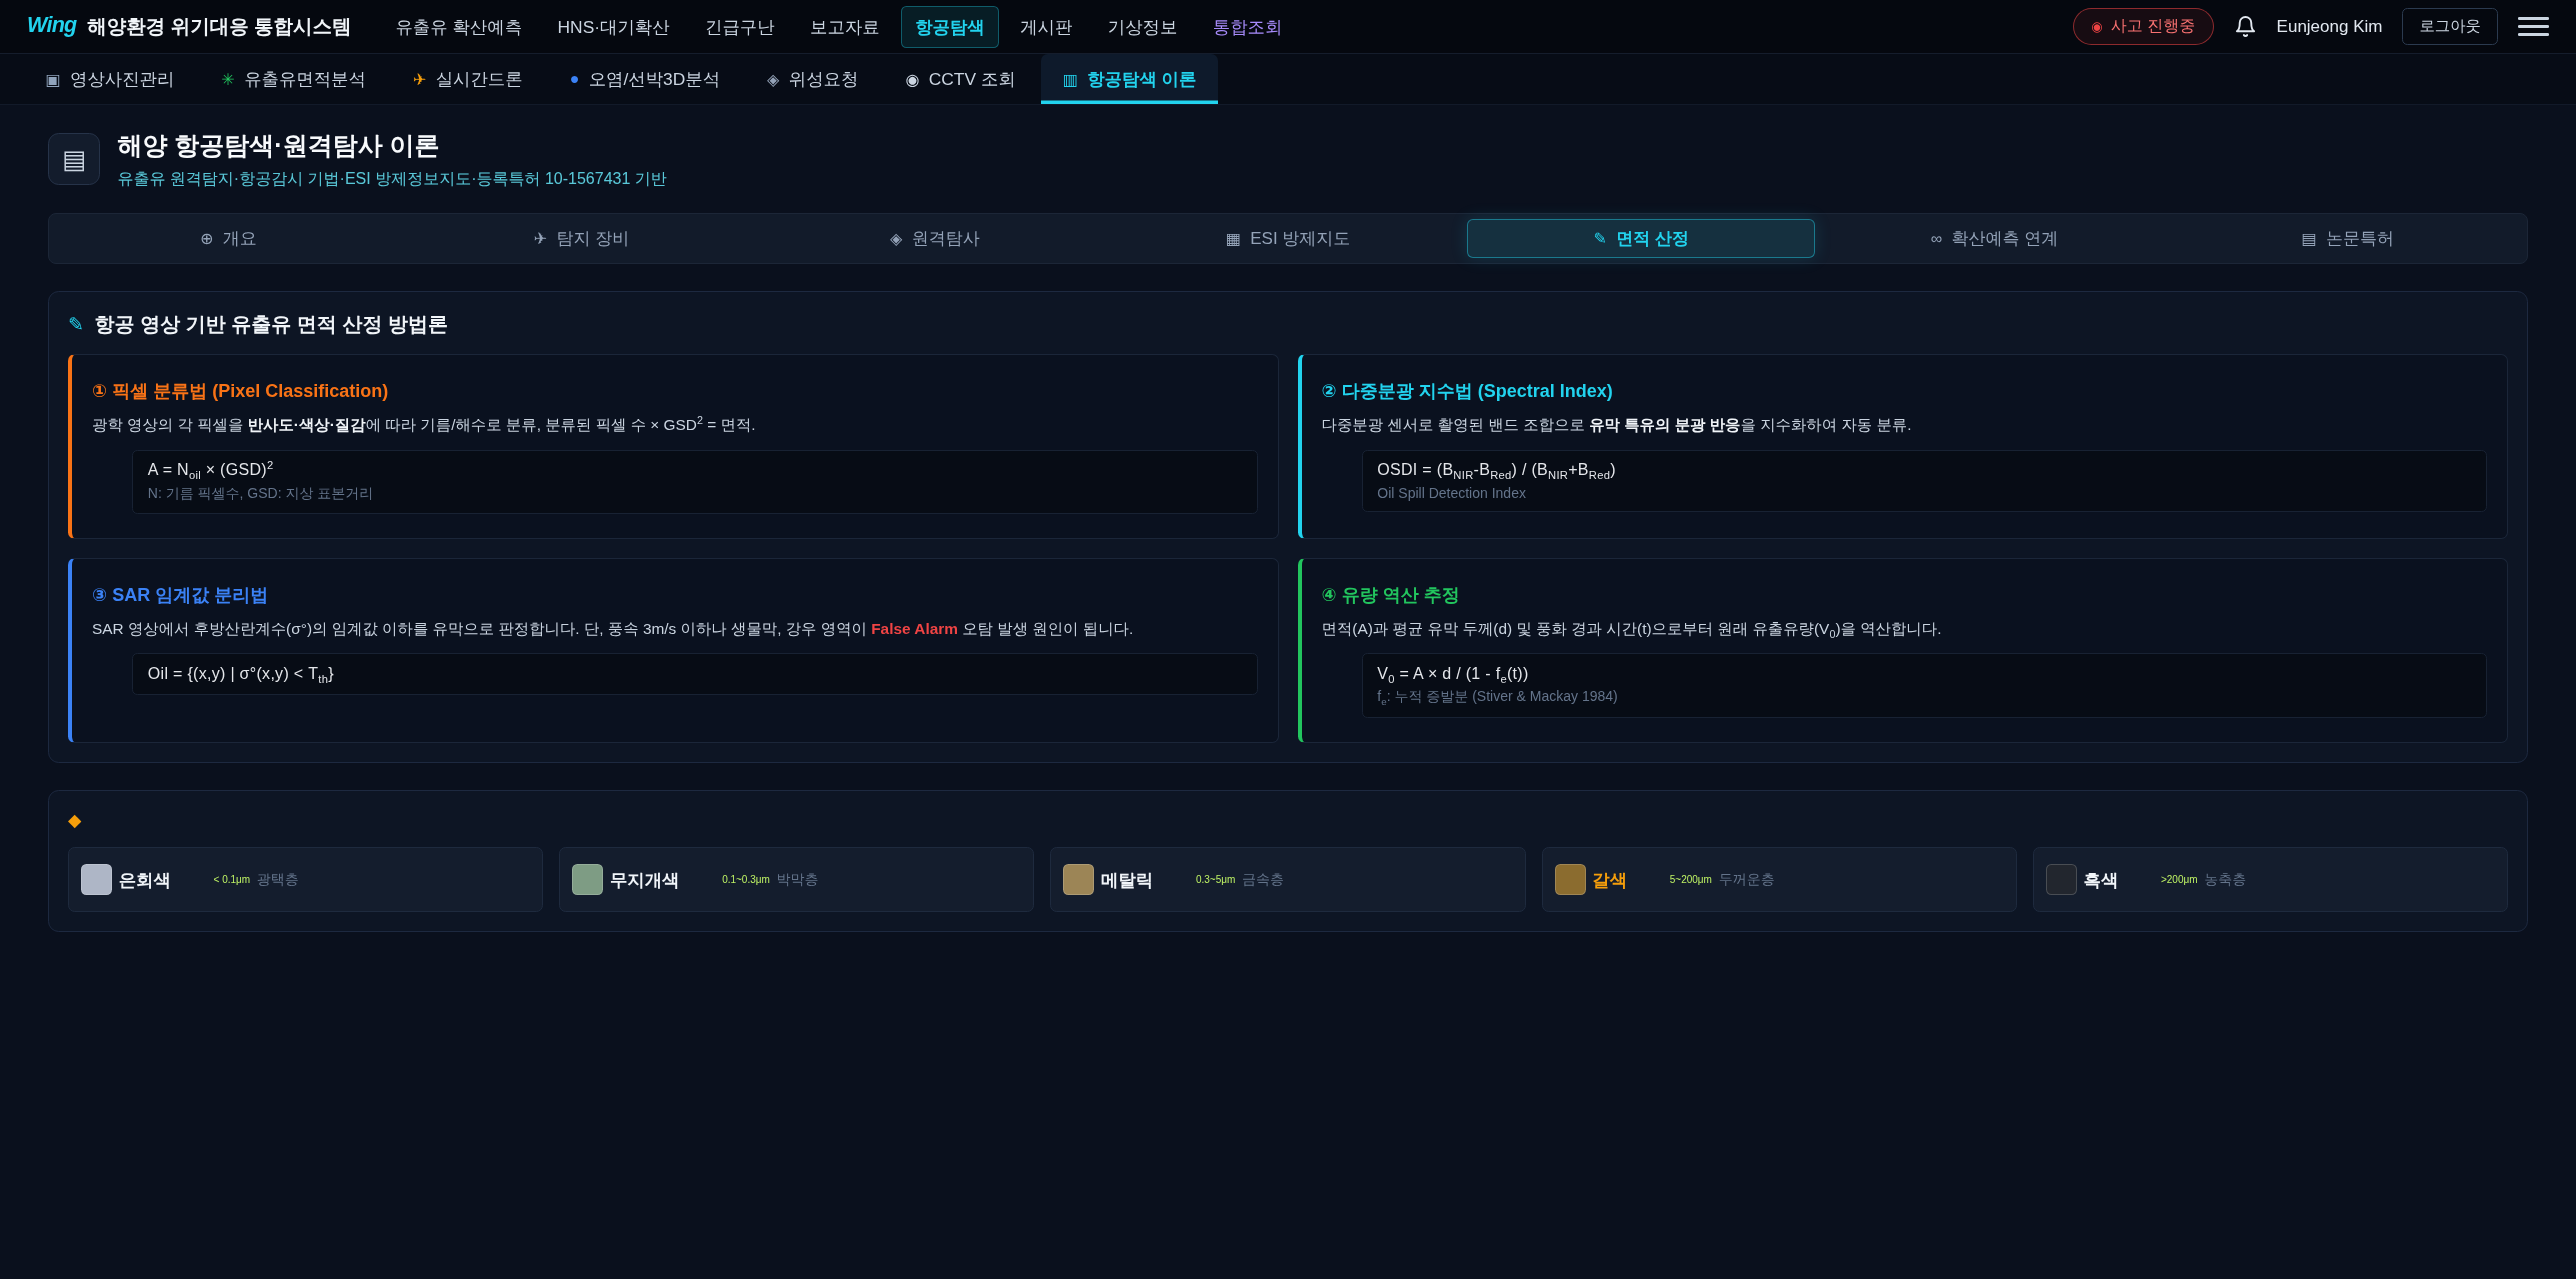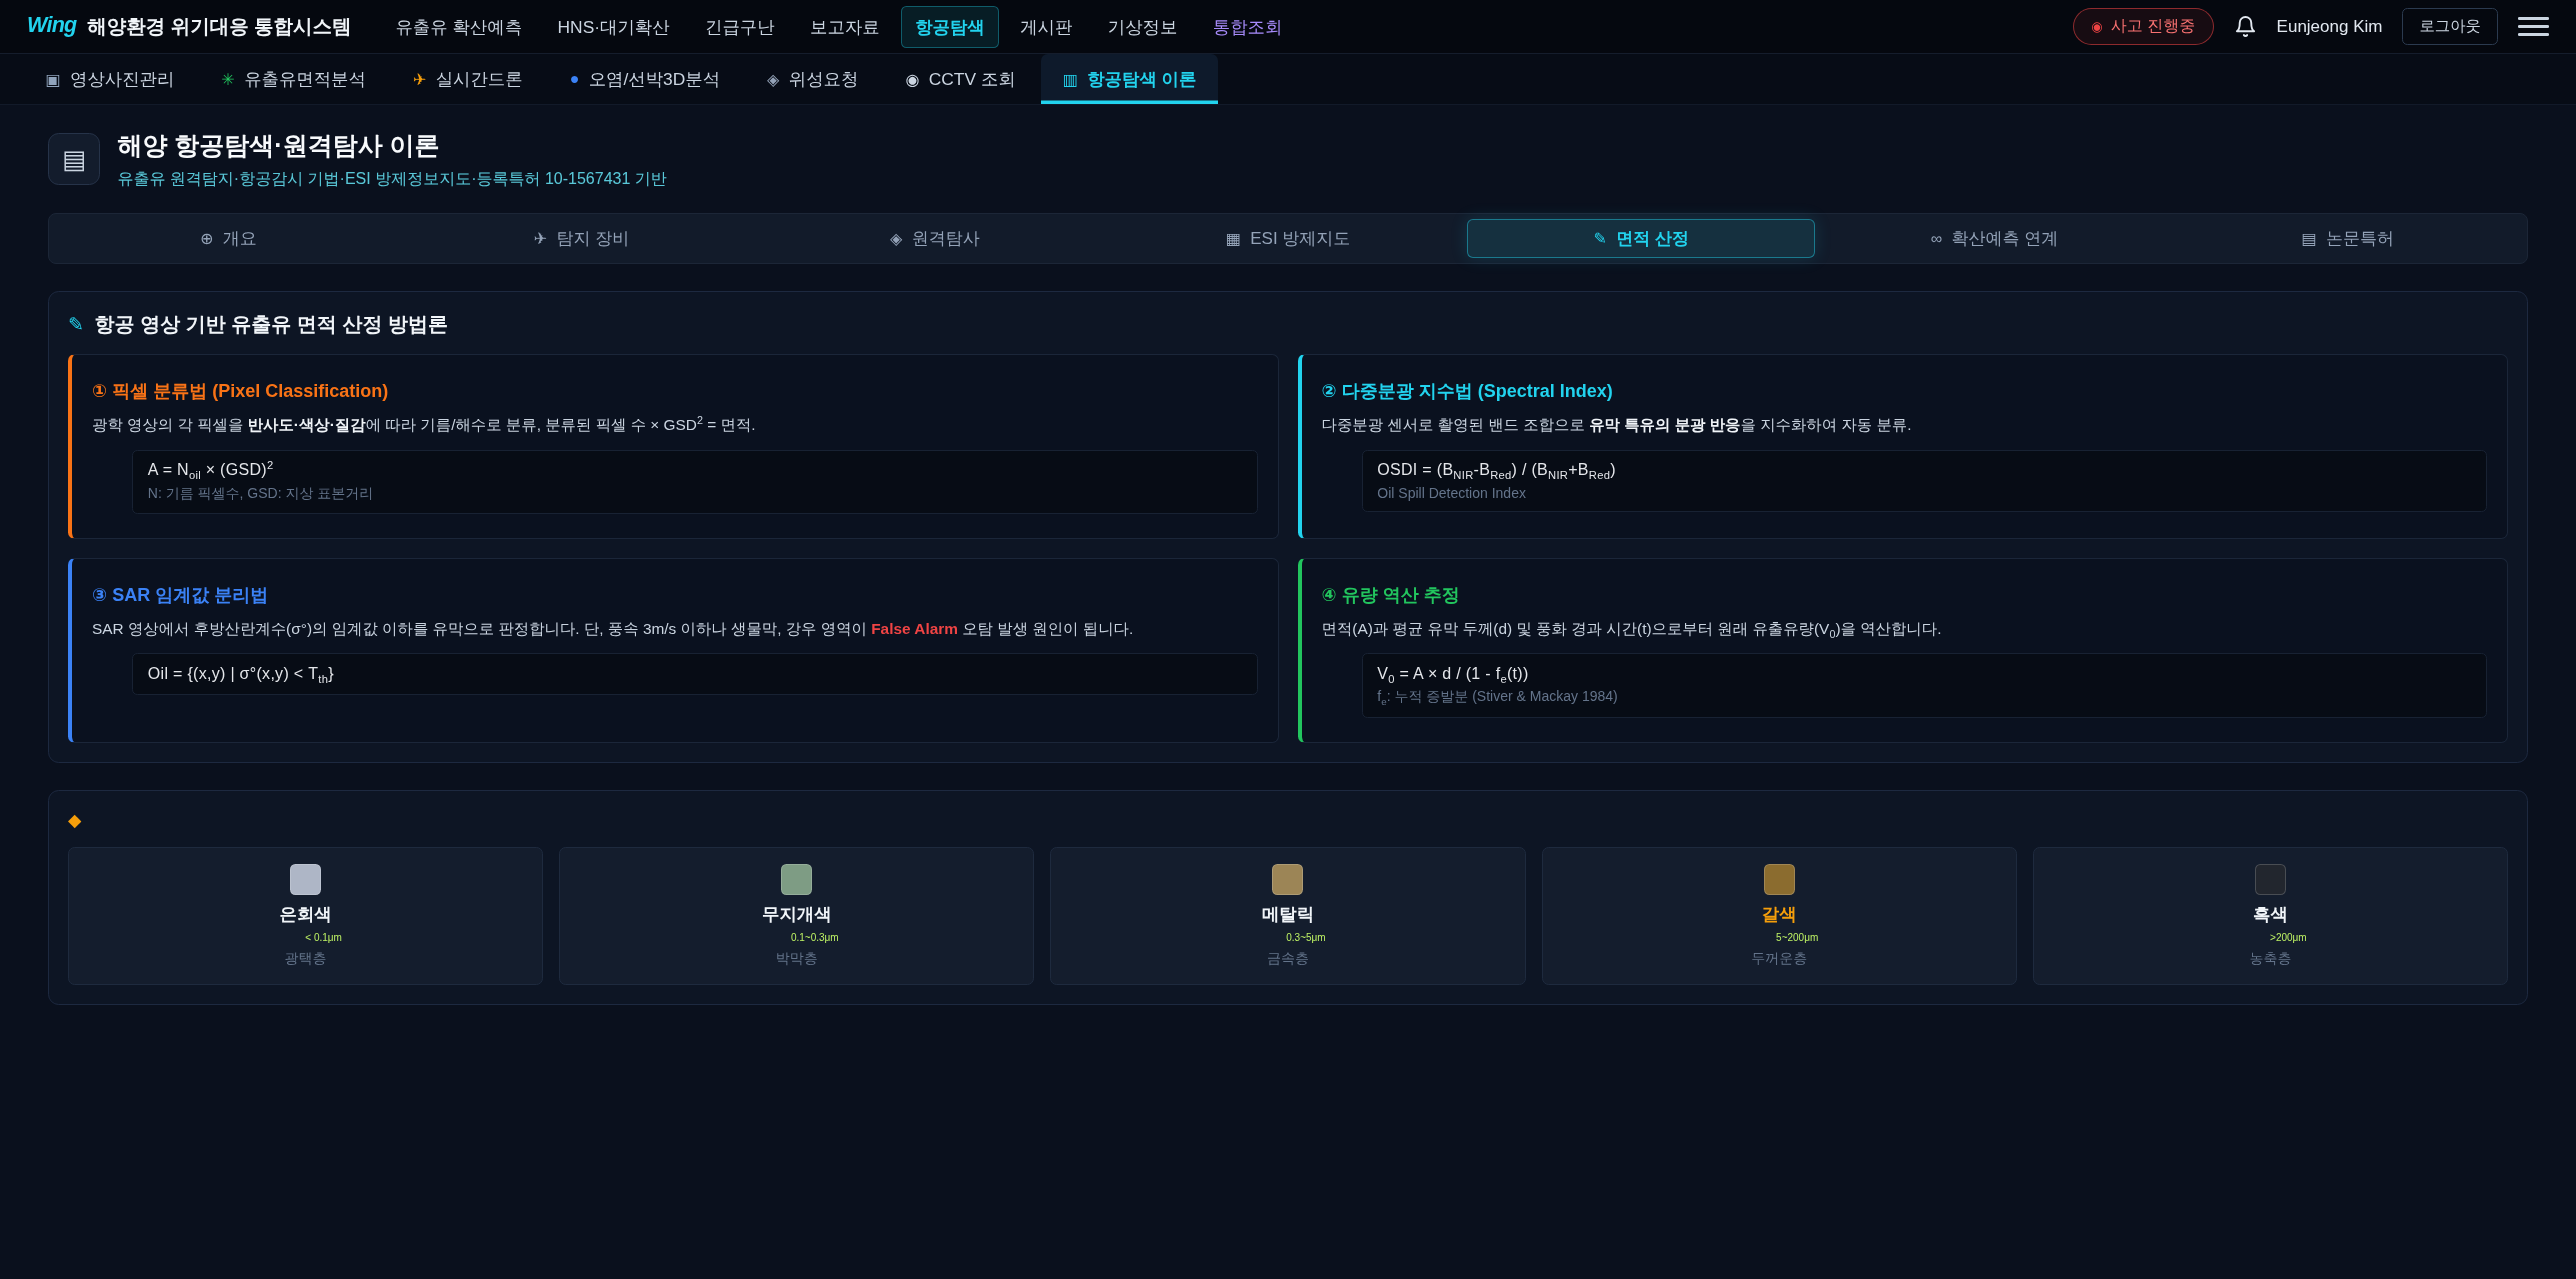--- a/index.html
+++ b/index.html
@@ -103,21 +103,21 @@
     margin-top:12px; background:#070c15; border:0.7px solid #182233; border-radius:5.4px;
     padding:10.7px 14.8px; font-family:Liberation Sans, sans-serif;margin-left:40px;
   }
   .formula { font-size:16px; color:#e5e7eb; letter-spacing:0.3px; }
   .formula-note { font-size:14px; color:#64748b; margin-top:5.4px; }
   sub,sup { font-size:.7em; line-height:0; }
   
   .bonn-grid { display:grid; grid-template-columns:repeat(5,1fr); gap:16px; }
   .bonn-card {
     background:#141d2d; border:0.7px solid #1e2a3e; border-radius:6.7px;
-    padding:16px 12px; display:flex; flex-direction:column; align-items:center; gap:6.7px;
+    padding:16px 12px; display:flex; flex-direction:row; align-items:center; gap:6.7px;
   }
   .swatch { width:31px; height:31px; border-radius:5.4px; border:0.7px solid rgba(255,255,255,.18); }
   .bonn-name { font-size:17.4px; font-weight:700; color:#f1f5f9; }
   .bonn-range { font-size:10px; color:#bef264;margin-left:36px; }
   .bonn-layer { font-size:14px; color:#64748b; }
 </style>
 </head>
 <body>
 
 <header class="topnav">

